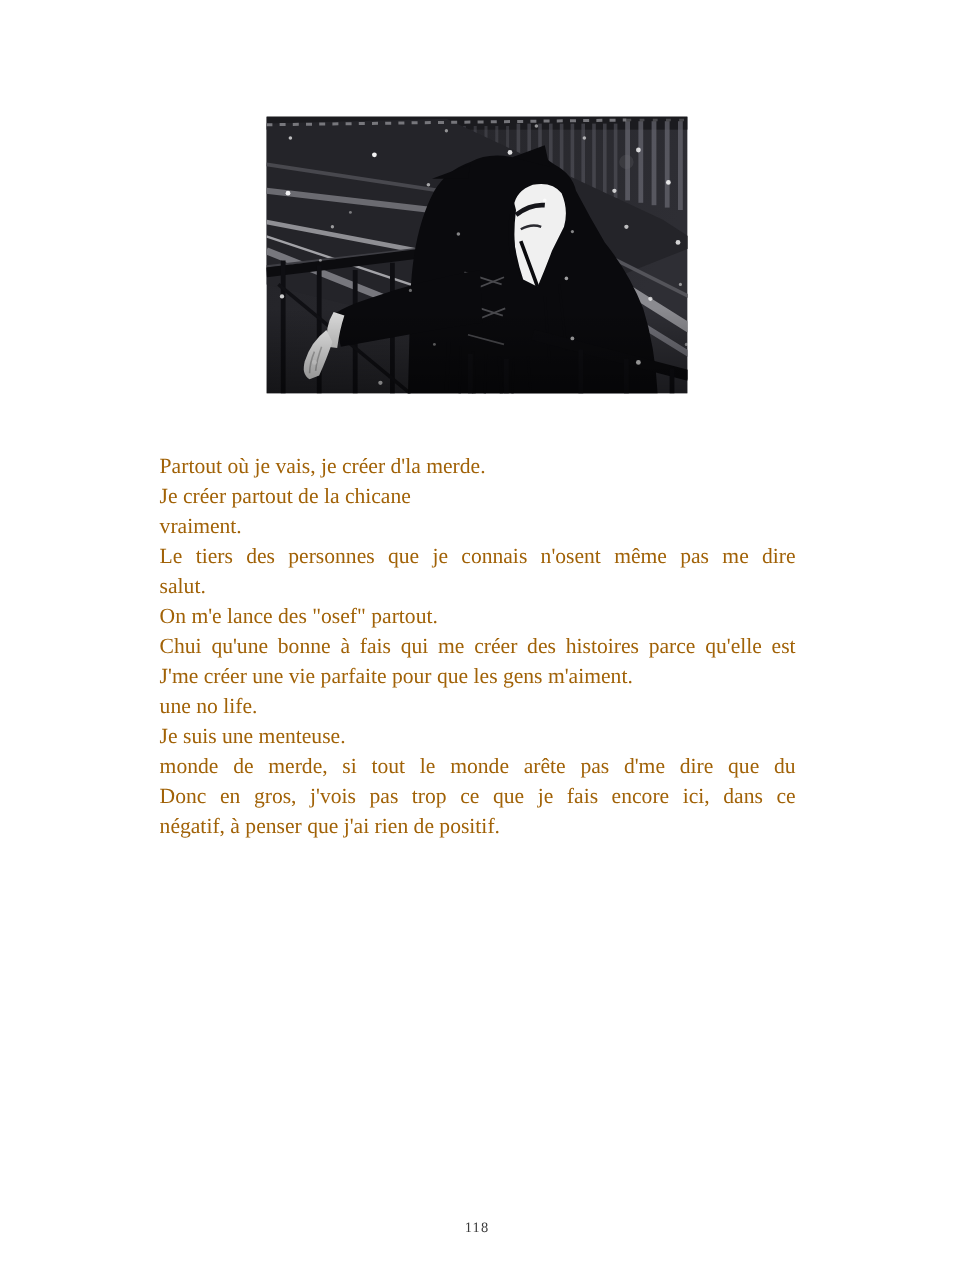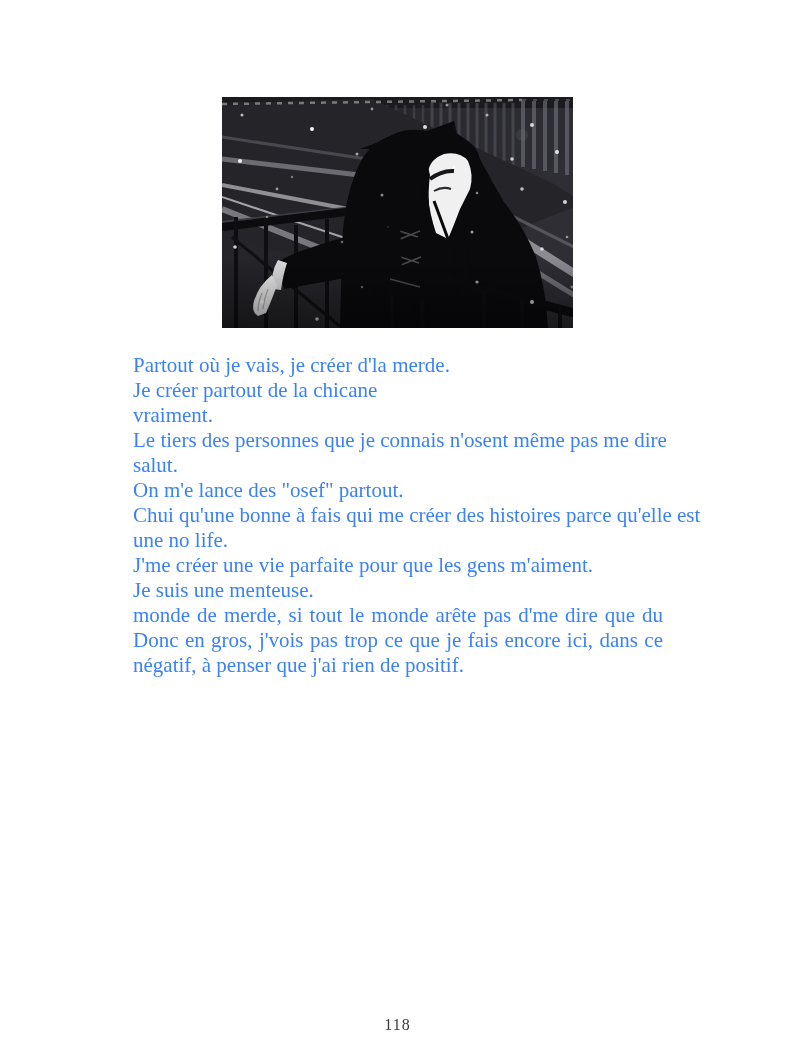--- a/index.html
+++ b/index.html
@@ -8,28 +8,28 @@
     width:795px;height:1063px;
     background:#ffffff;
     font-family:"Liberation Serif","DejaVu Serif",serif;
     overflow:hidden;
   }
   .illustration{
     position:absolute;left:222px;top:97px;width:351px;height:231px;margin:0;
   }
   .illustration svg{display:block;width:100%;height:100%;}
   .body-text{
-    position:absolute;left:133px;top:353px;width:530px;
-    font-size:21px;line-height:25px;color:#3b82f6;
+    position:absolute;left:133px;top:376px;width:530px;
+    font-size:18px;line-height:25px;color:#a16207;
   }
   .line{white-space:nowrap;}
   .line.j{text-align:justify;text-align-last:justify;}
   .page-number{
     position:absolute;left:0;top:1016px;width:100%;
-    text-align:center;font-size:16px;letter-spacing:1px;color:#3a3a3a;
+    text-align:center;font-size:12px;letter-spacing:1px;color:#3a3a3a;
   }
 </style>
 </head>
 <body>
 
 <div class="page">
 
   <figure class="illustration">
     <svg viewBox="0 0 351 231" preserveAspectRatio="none">
       <defs>
@@ -210,22 +210,22 @@
   </figure>
 
   <div class="body-text">
     <div class="line">Partout où je vais, je créer d'la merde.</div>
     <div class="line">Je créer partout de la chicane</div>
     <div class="line">vraiment.</div>
     <div class="line j">Le tiers des personnes que je connais n'osent même pas me dire</div>
     <div class="line">salut.</div>
     <div class="line">On m'e lance des "osef" partout.</div>
     <div class="line j">Chui qu'une bonne à fais qui me créer des histoires parce qu'elle est</div>
+    <div class="line">J'me créer une vie parfaite pour que les gens m'aiment.</div>
     <div class="line">une no life.</div>
-    <div class="line">J'me créer une vie parfaite pour que les gens m'aiment.</div>
     <div class="line">Je suis une menteuse.</div>
     <div class="line j">monde de merde, si tout le monde arête pas d'me dire que du</div>
     <div class="line j">Donc en gros, j'vois pas trop ce que je fais encore ici, dans ce</div>
     <div class="line">négatif, à penser que j'ai rien de positif.</div>
   </div>
 
   <div class="page-number">118</div>
 
 </div>
 

